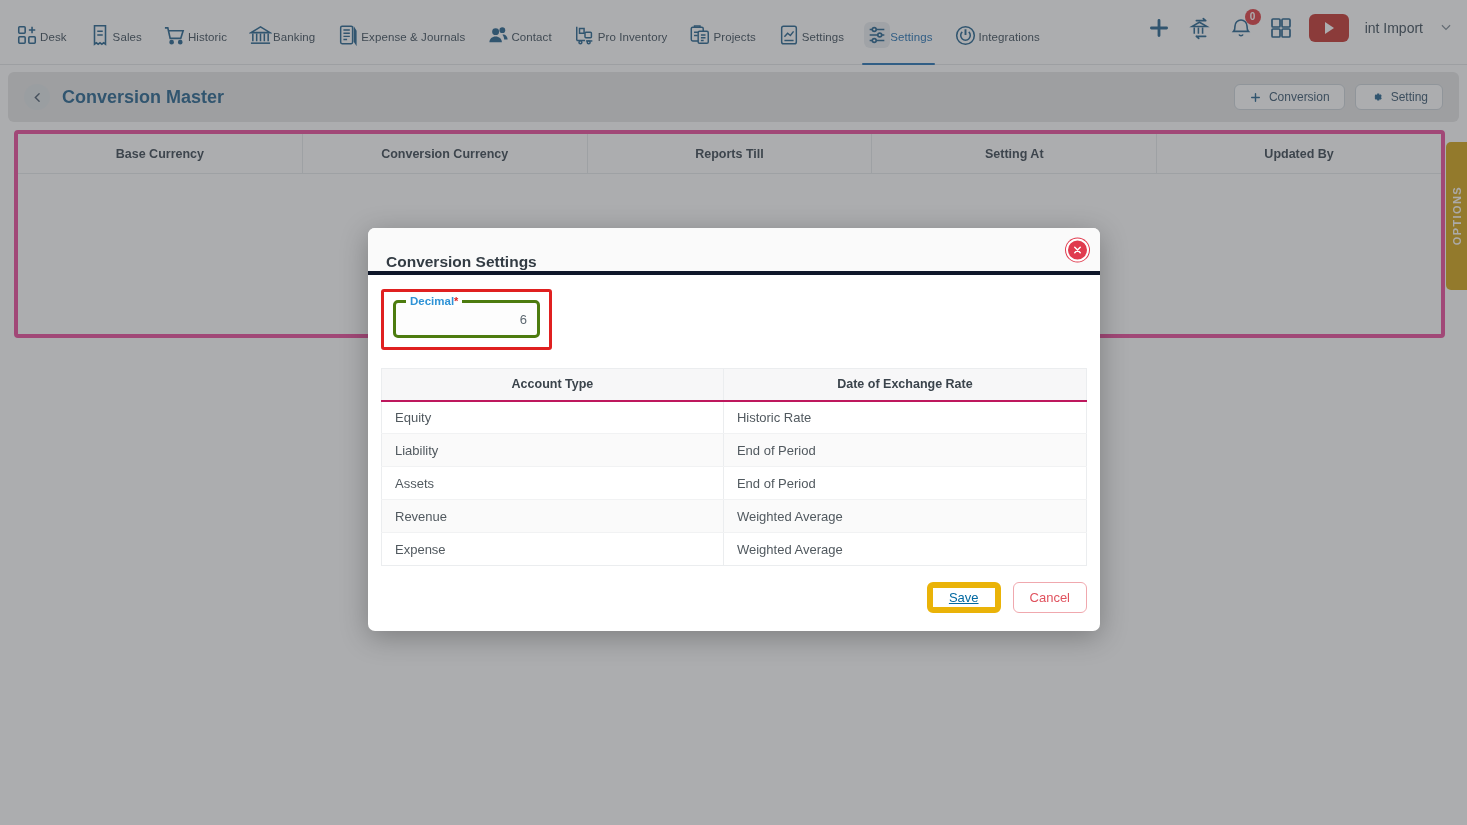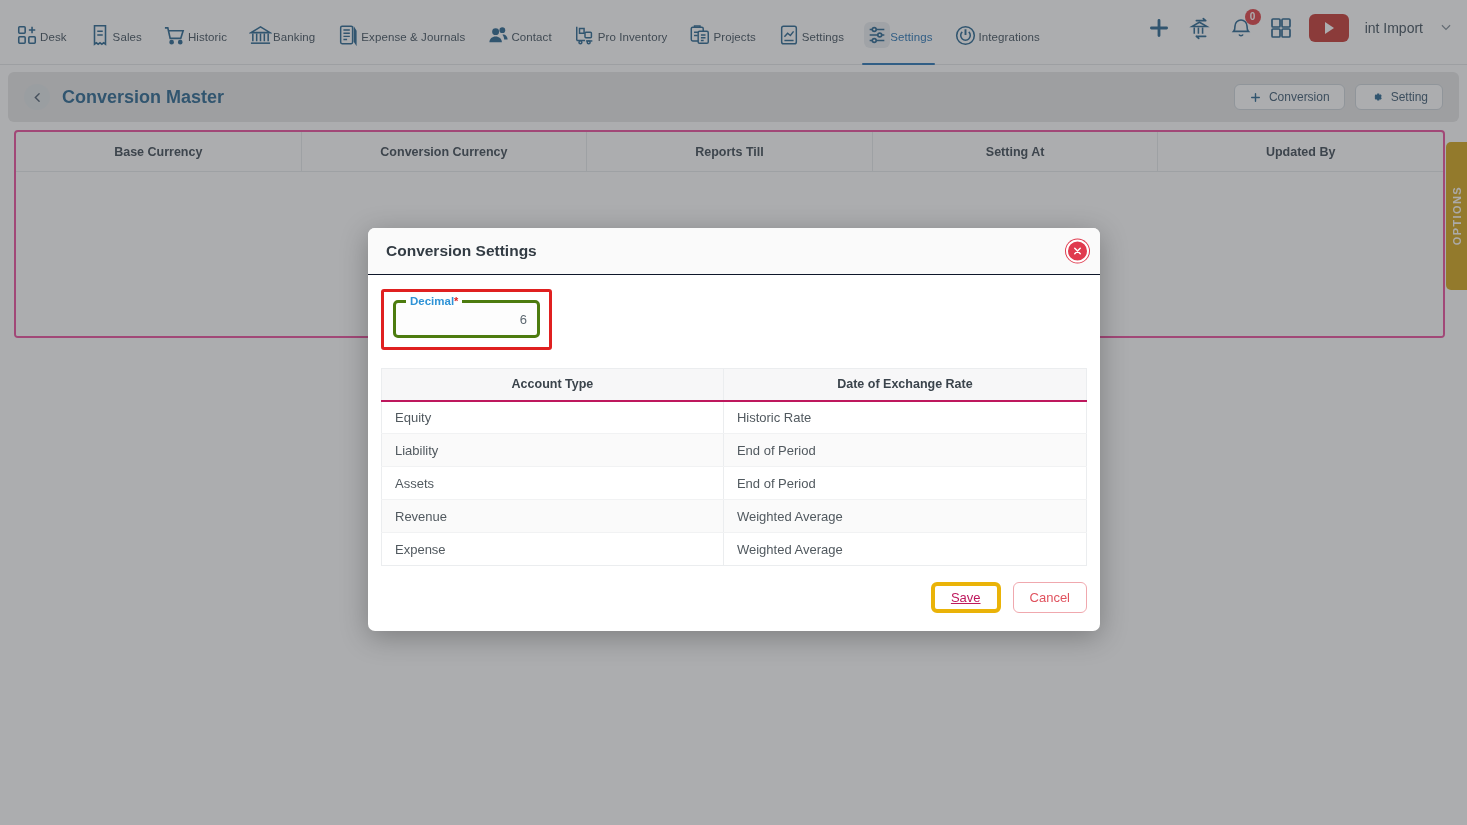--- a/index.html
+++ b/index.html
@@ -169,21 +169,21 @@
     text-align: right;
   }
   .hdr-btn .g { color: #1f5f8b; display:flex; align-items:center; }
 
   
   .bg-table-wrap {
     position: absolute;
     top: 130px; left: 14px; right: 22px;
     height: 208px;
     background: #ffffff;
-    border: 2px solid #ec4899;
+    border: 4px solid #ec4899;
     border-radius: 4px;
     overflow: hidden;
   }
   .bg-thead {
     display: flex;
     height: 40px;
     border-bottom: 1px solid #e6e9ec;
   }
   .bg-th {
     flex: 1;
@@ -227,23 +227,23 @@
     left: 368px; top: 228px;
     width: 732px;
     background: #ffffff;
     border-radius: 7px;
     box-shadow: 0 6px 28px rgba(0,0,0,0.28);
     overflow: hidden;
   }
   .modal-head {
     height: 47px;
     background: #fafafa;
-    border-bottom: 1px solid #0f172a;
-    display: flex;
-    align-items: center;
+    border-bottom: 4px solid #0f172a;
+    display: flex;
+    align-items: flex-end;
     padding: 0 18px;
     position: relative;
   }
   .modal-title {
     font-size: 15.5px;
     color: #333c44;
     font-weight: 600;
   }
   .modal-close {
     position: absolute;
@@ -339,21 +339,21 @@
   .btn {
     height: 31px;
     min-width: 60px;
     border-radius: 6px;
     background: #ffffff;
     font-size: 13px;
     display: flex; align-items: center; justify-content: center;
     padding: 0 16px;
     cursor: pointer;
   }
-  .btn-save { border: 4px solid #eab308; color: #be185d; text-decoration: underline; }
+  .btn-save { border: 6px solid #eab308; color: #0369a1; text-decoration: underline; }
   .btn-cancel { border: 1px solid #f0a8ae; color: #e0525e; }
 </style>
 </head>
 <body>
 
 <div id="app">
 
   <div class="underlay">
 
     <div class="topnav">

